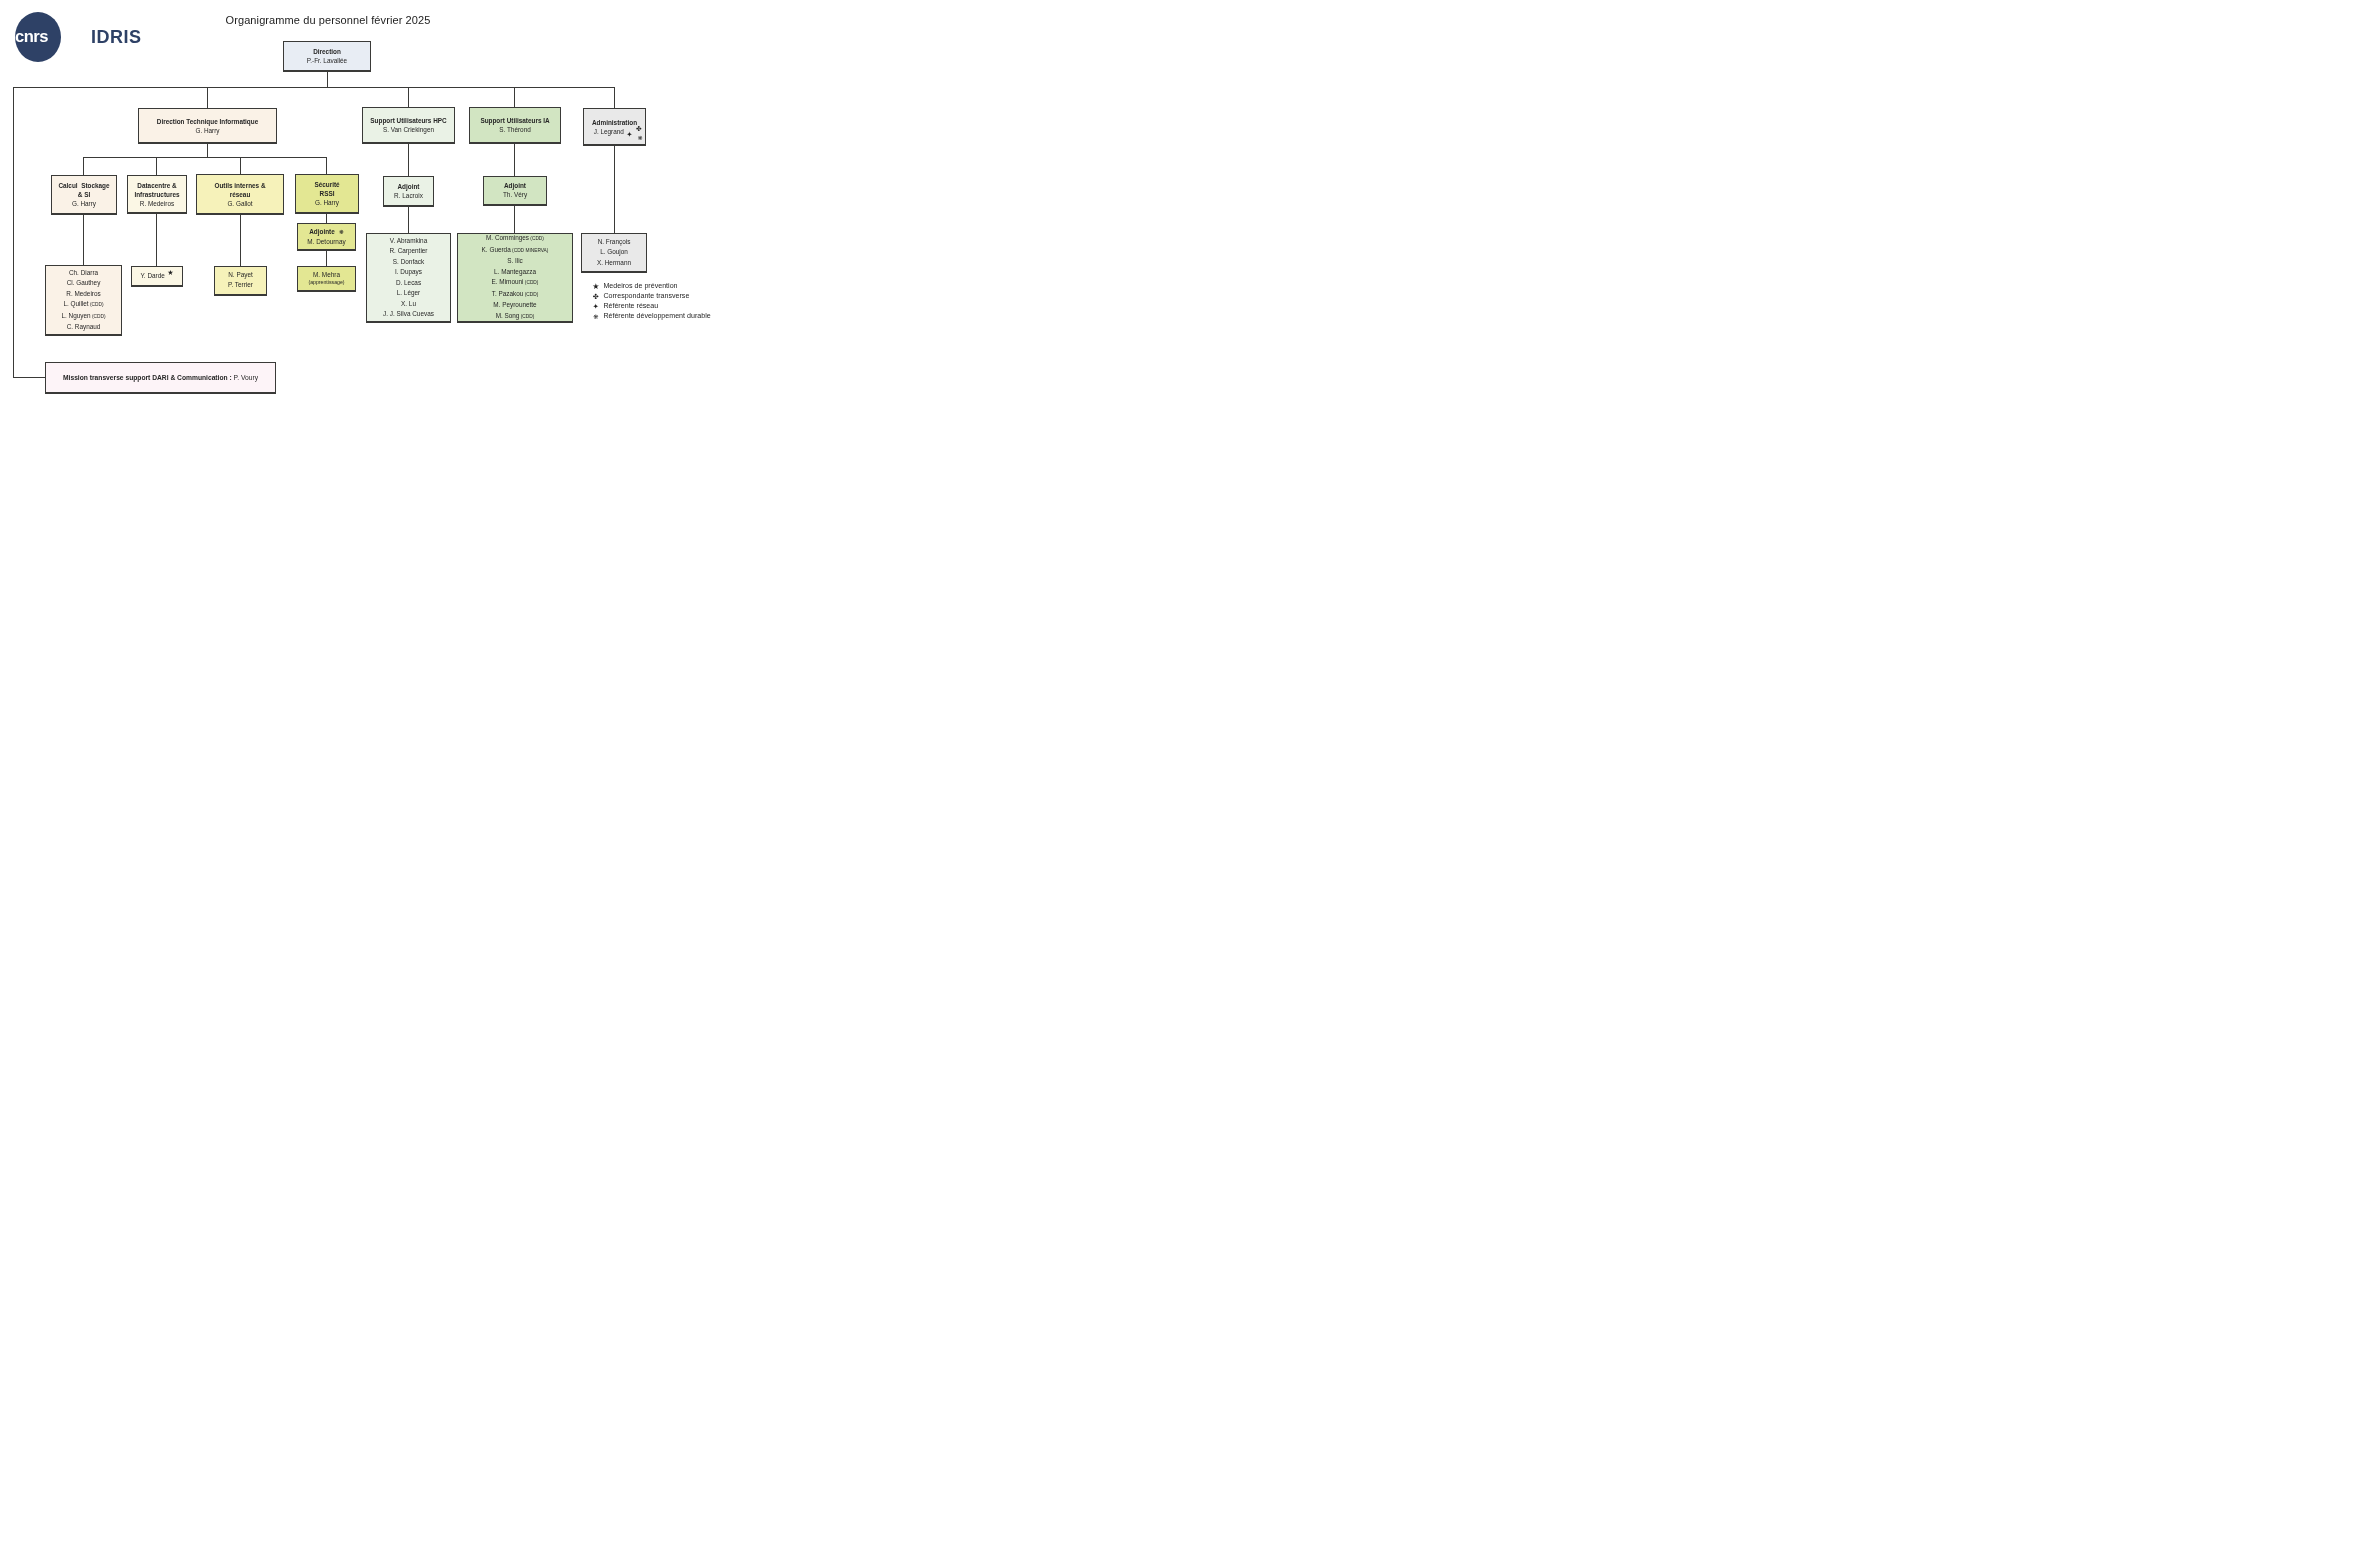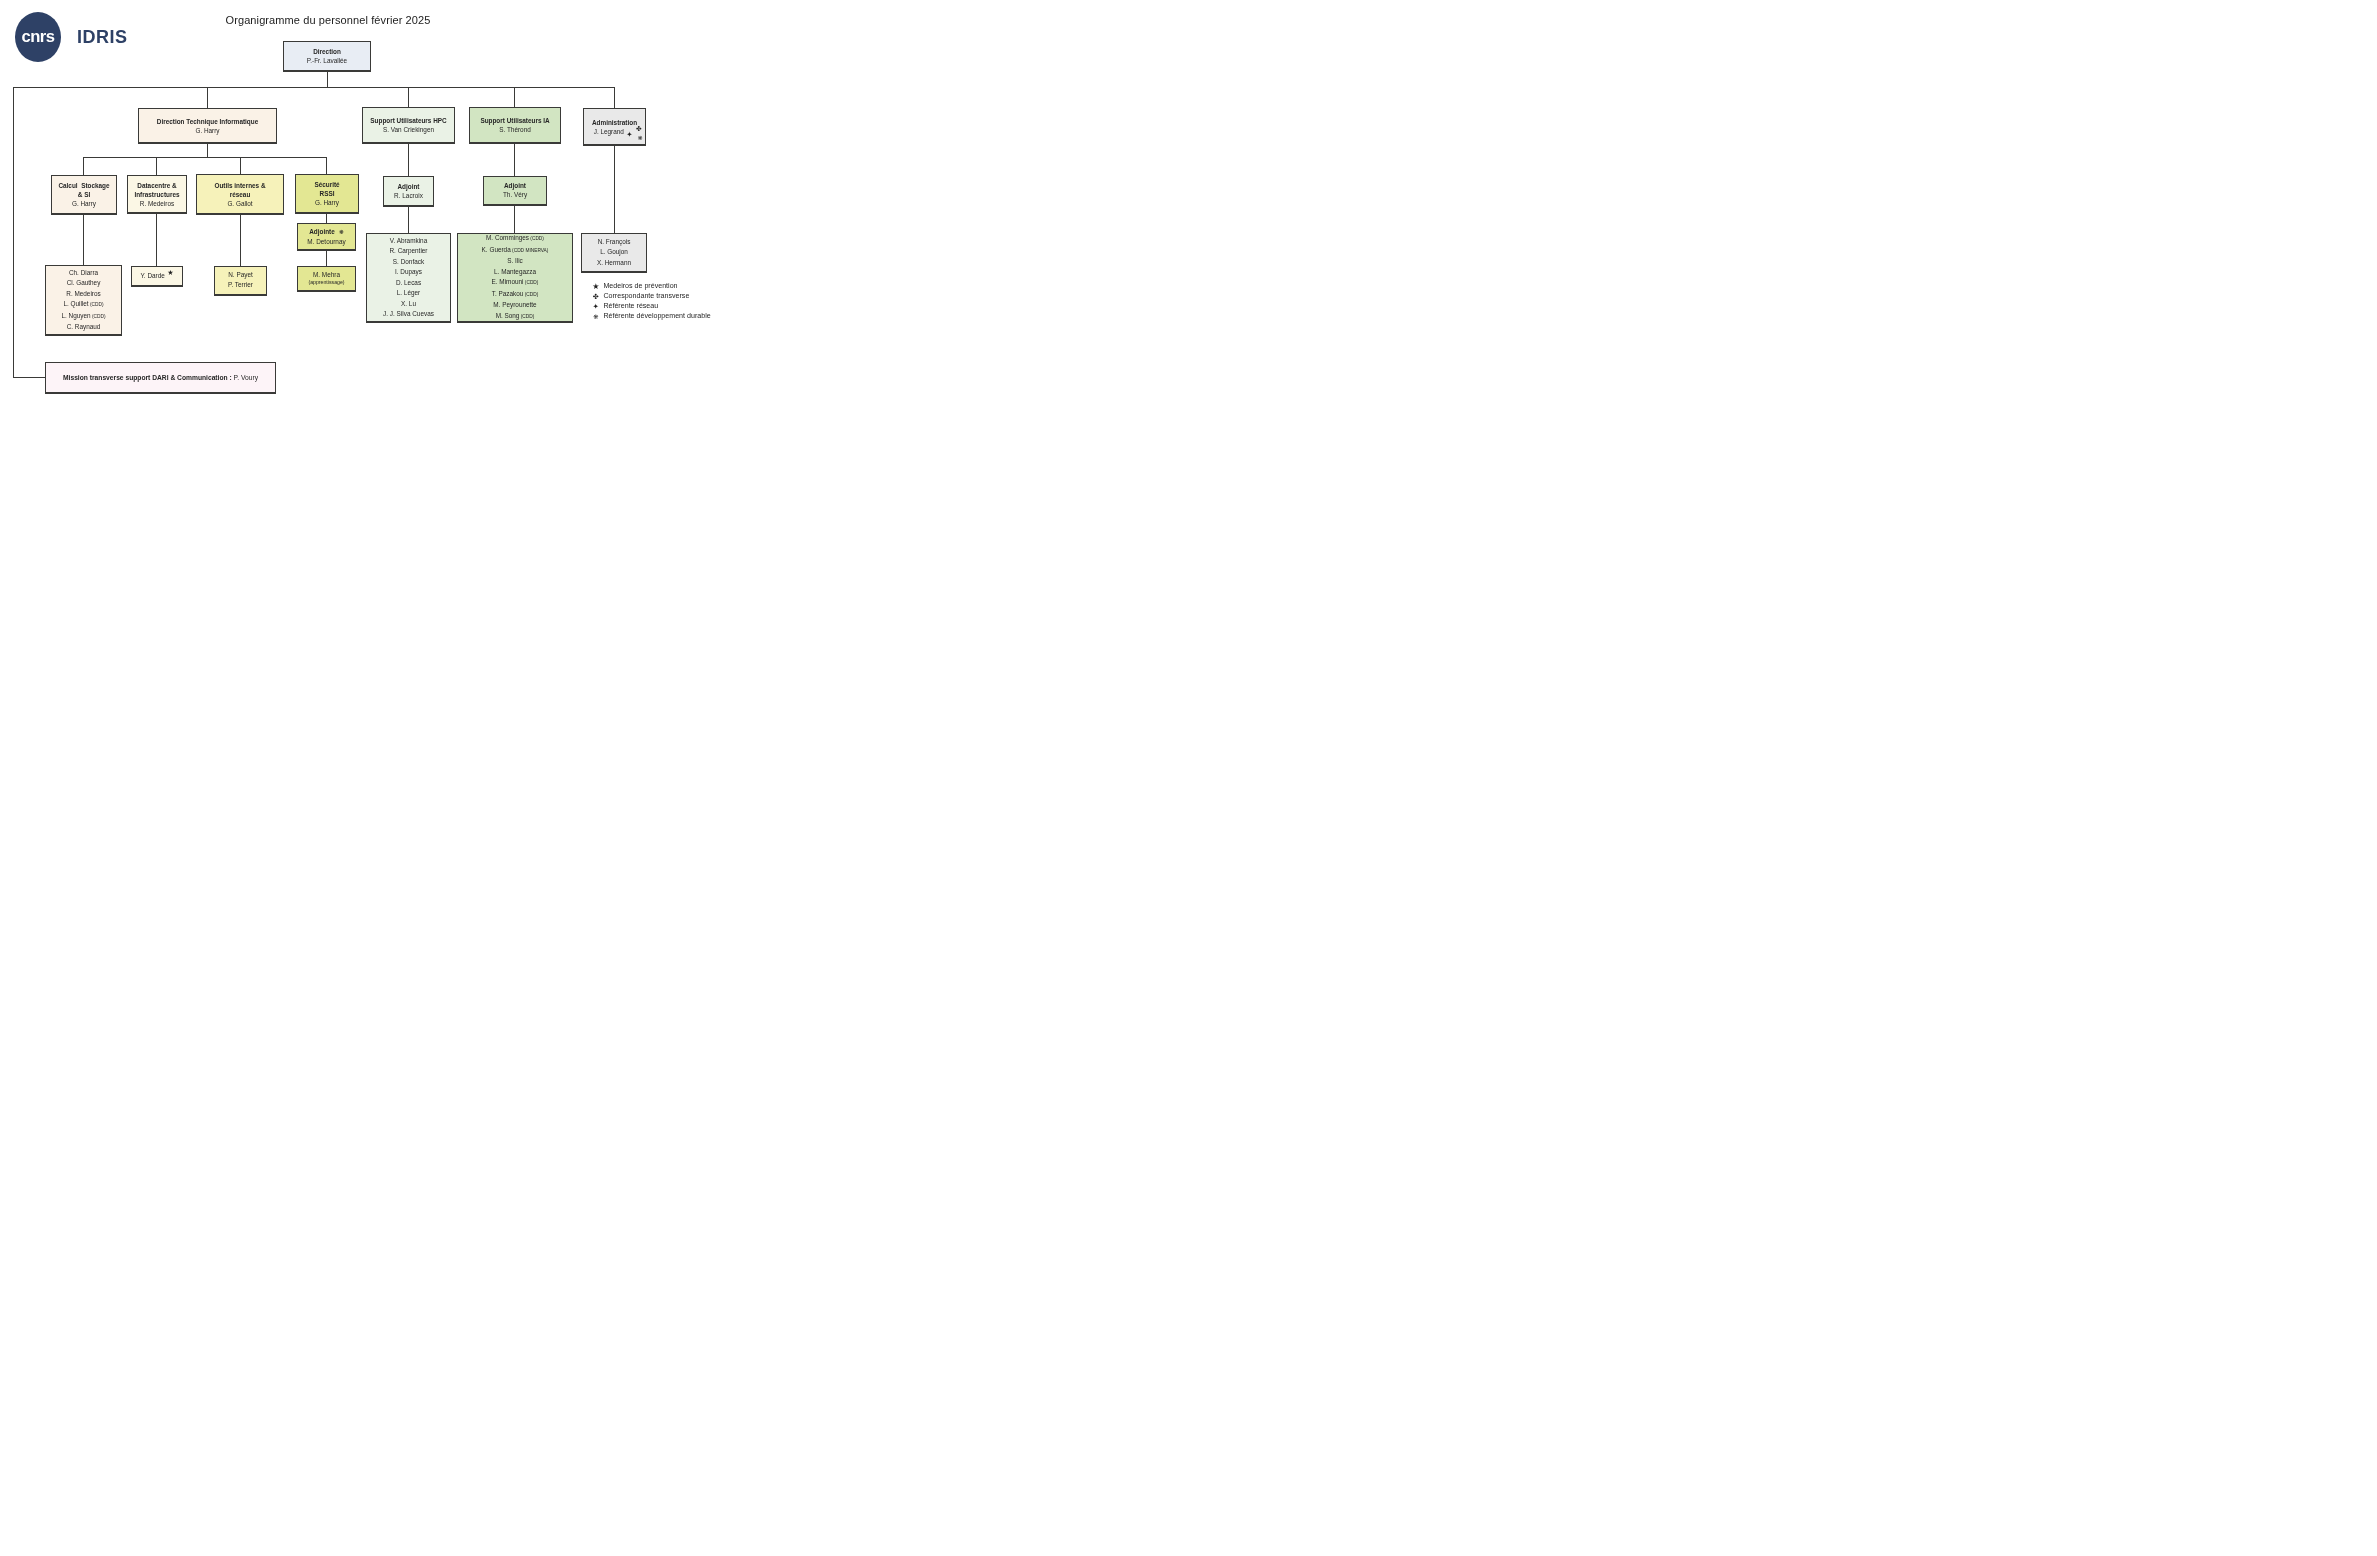--- a/index.html
+++ b/index.html
@@ -29,23 +29,23 @@
   .bg-yellowgreen{background:var(--c-yellowgreen,#e3e793);}
   .bg-hpc{background:var(--c-hpc,#eaf2e6);}
   .bg-ia{background:var(--c-ia,#d2e5c2);}
   .bg-grey{background:var(--c-grey,#e9e9e9);}
   .bg-mission{background:var(--c-mission,#fdf4f8);}
 
   
   .page-title{position:absolute;left:328px;top:14.3px;transform:translateX(-50%);
               font-size:11px;letter-spacing:0.1px;color:#1c1c1c;white-space:nowrap;}
   .cnrs-ellipse{position:absolute;left:15px;top:12.4px;width:46px;height:50px;border-radius:50%;
-                background:var(--c-navy,#2e4166);display:flex;align-items:center;justify-content:center;}
+                background:var(--c-navy,#2e4166);display:flex;align-items:center;justify-content:flex-start;}
   .cnrs-text{color:#fff;font-weight:bold;font-size:16.6px;letter-spacing:-0.5px;}
-  .idris-text{position:absolute;left:77px;top:27px;font-size:18px;font-weight:bold;
+  .idris-text{position:absolute;left:91px;top:27px;font-size:18px;font-weight:bold;
               color:var(--c-navy,#2e4166);letter-spacing:0.5px;}
 
   
   .sym{color:#1f1f1f;}
   .admin-sym{position:absolute;line-height:1;}
   .darde-star{font-size:7.1px;position:relative;top:-3.3px;margin-left:2.4px;}
   .adjointe-flower{font-size:5.7px;margin-left:4.3px;position:relative;top:-0.5px;}
 
   
   .legend{position:absolute;left:591px;top:281px;}

